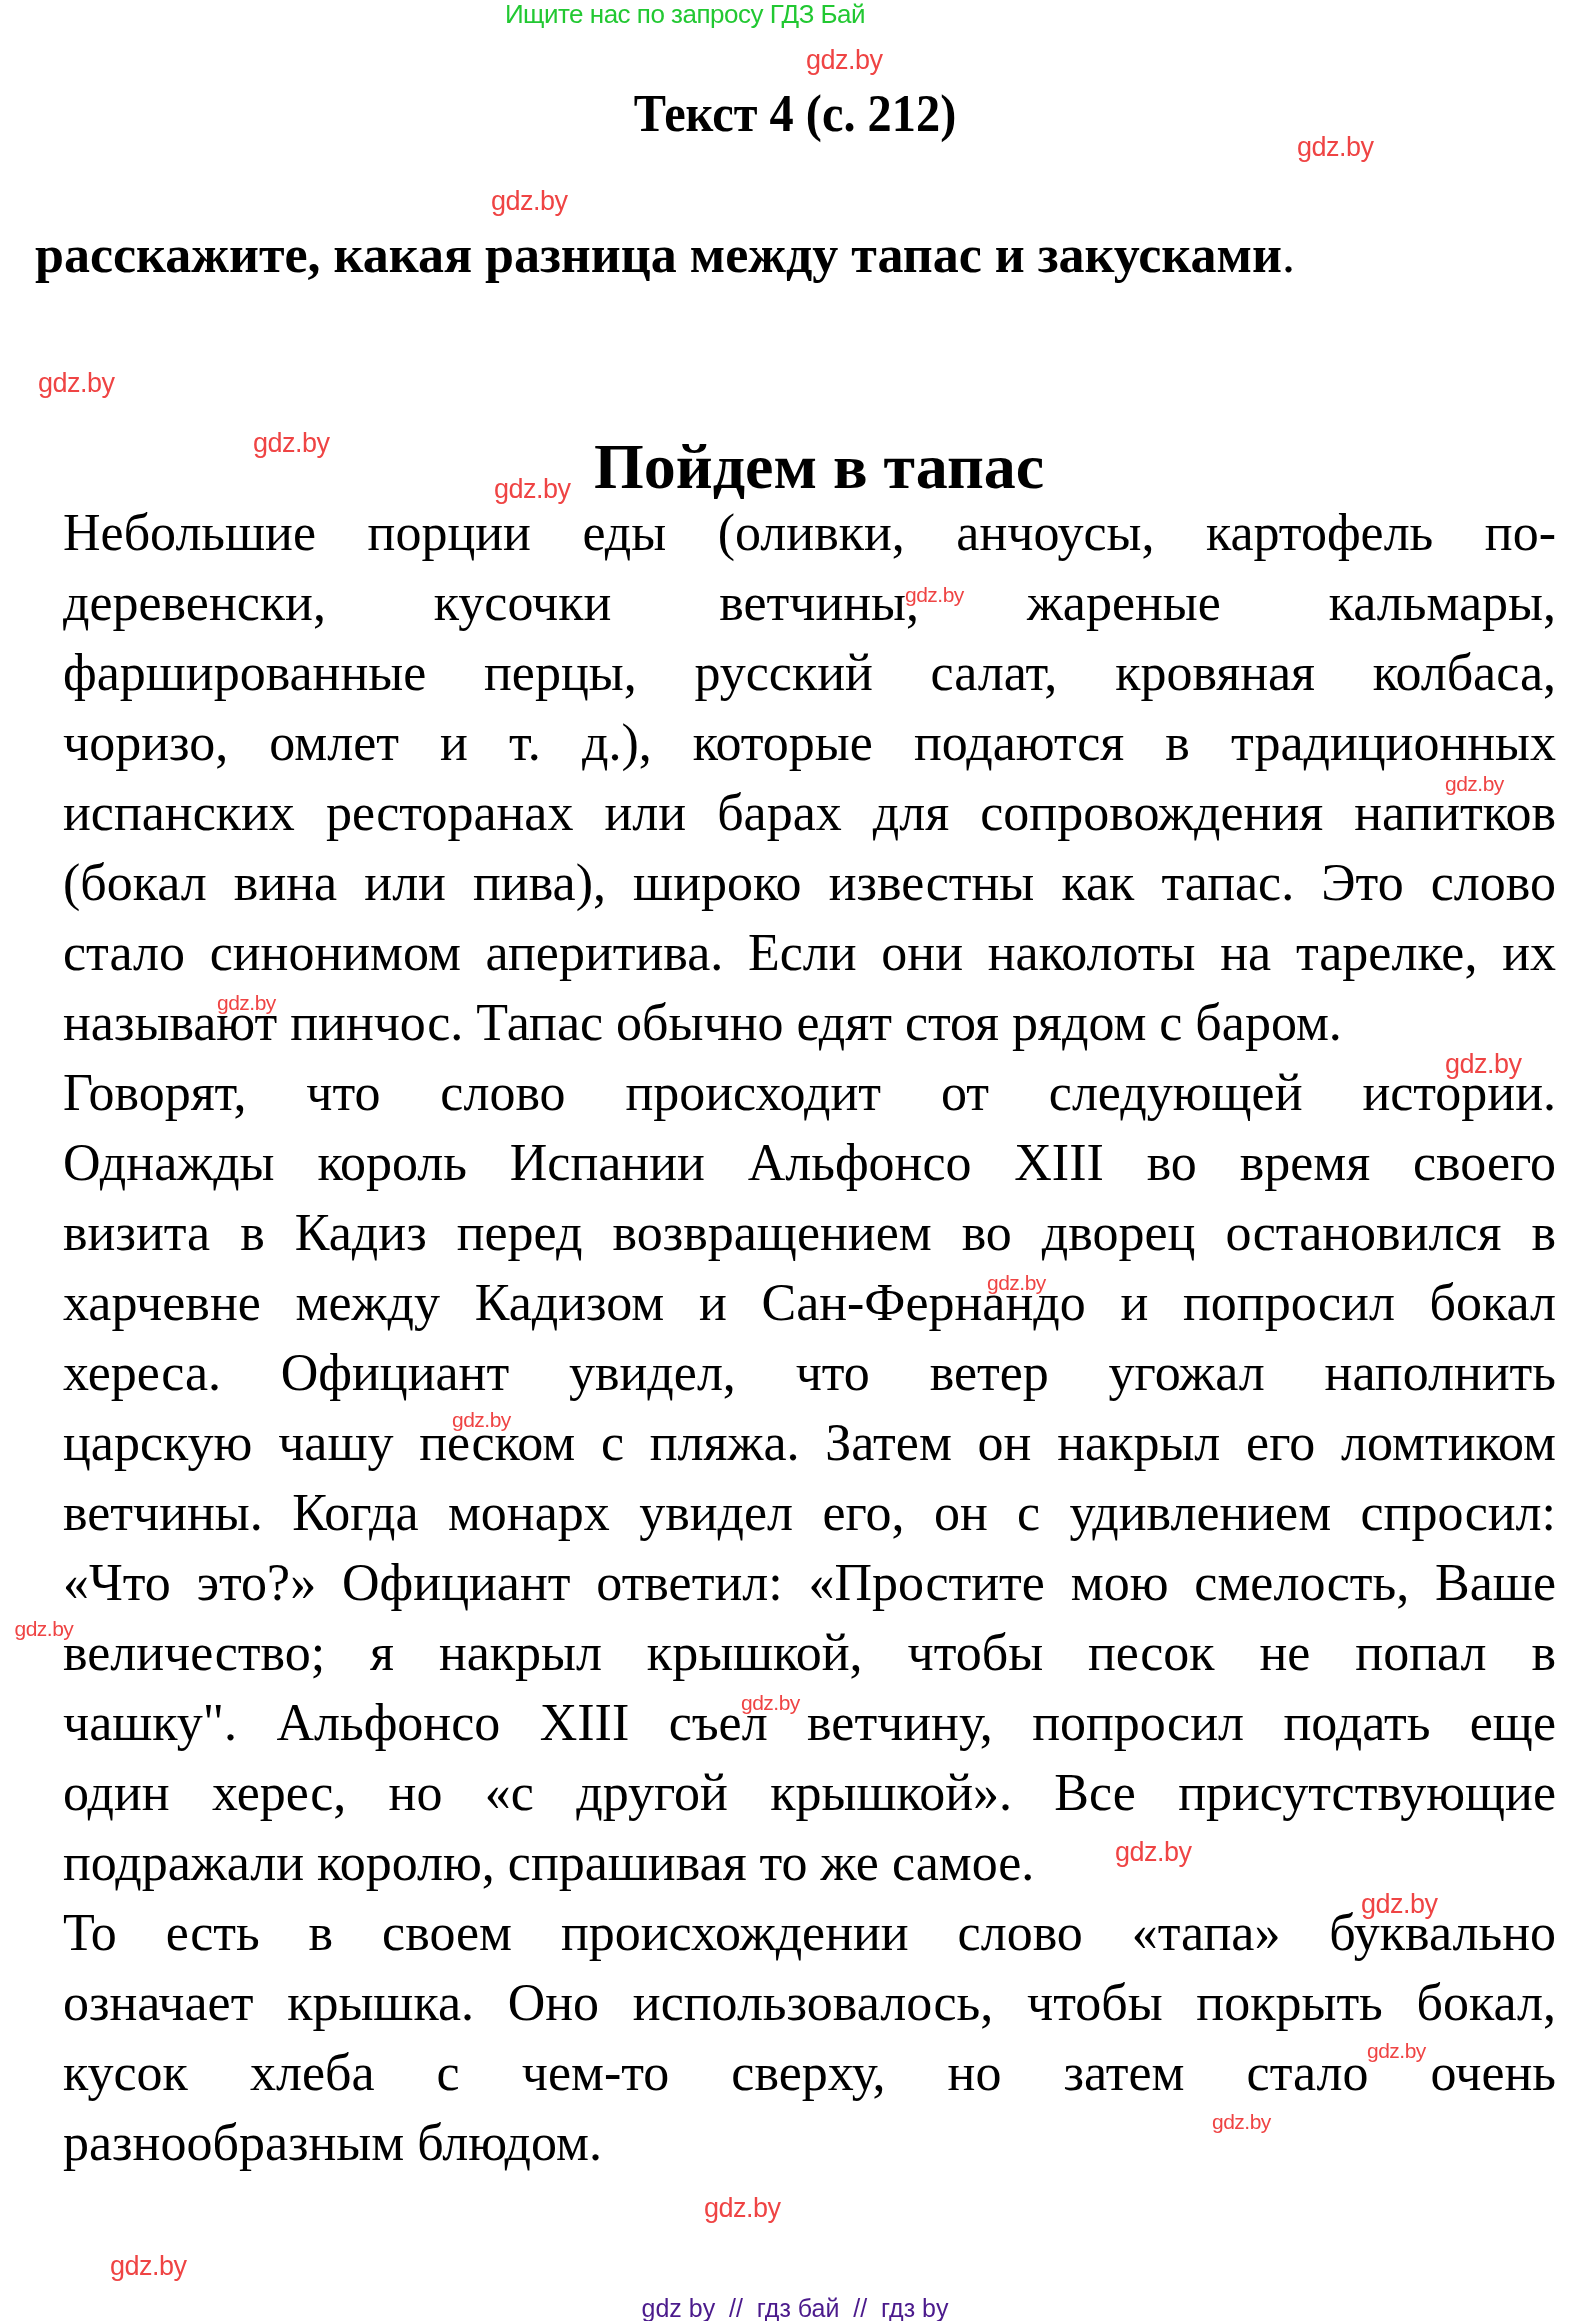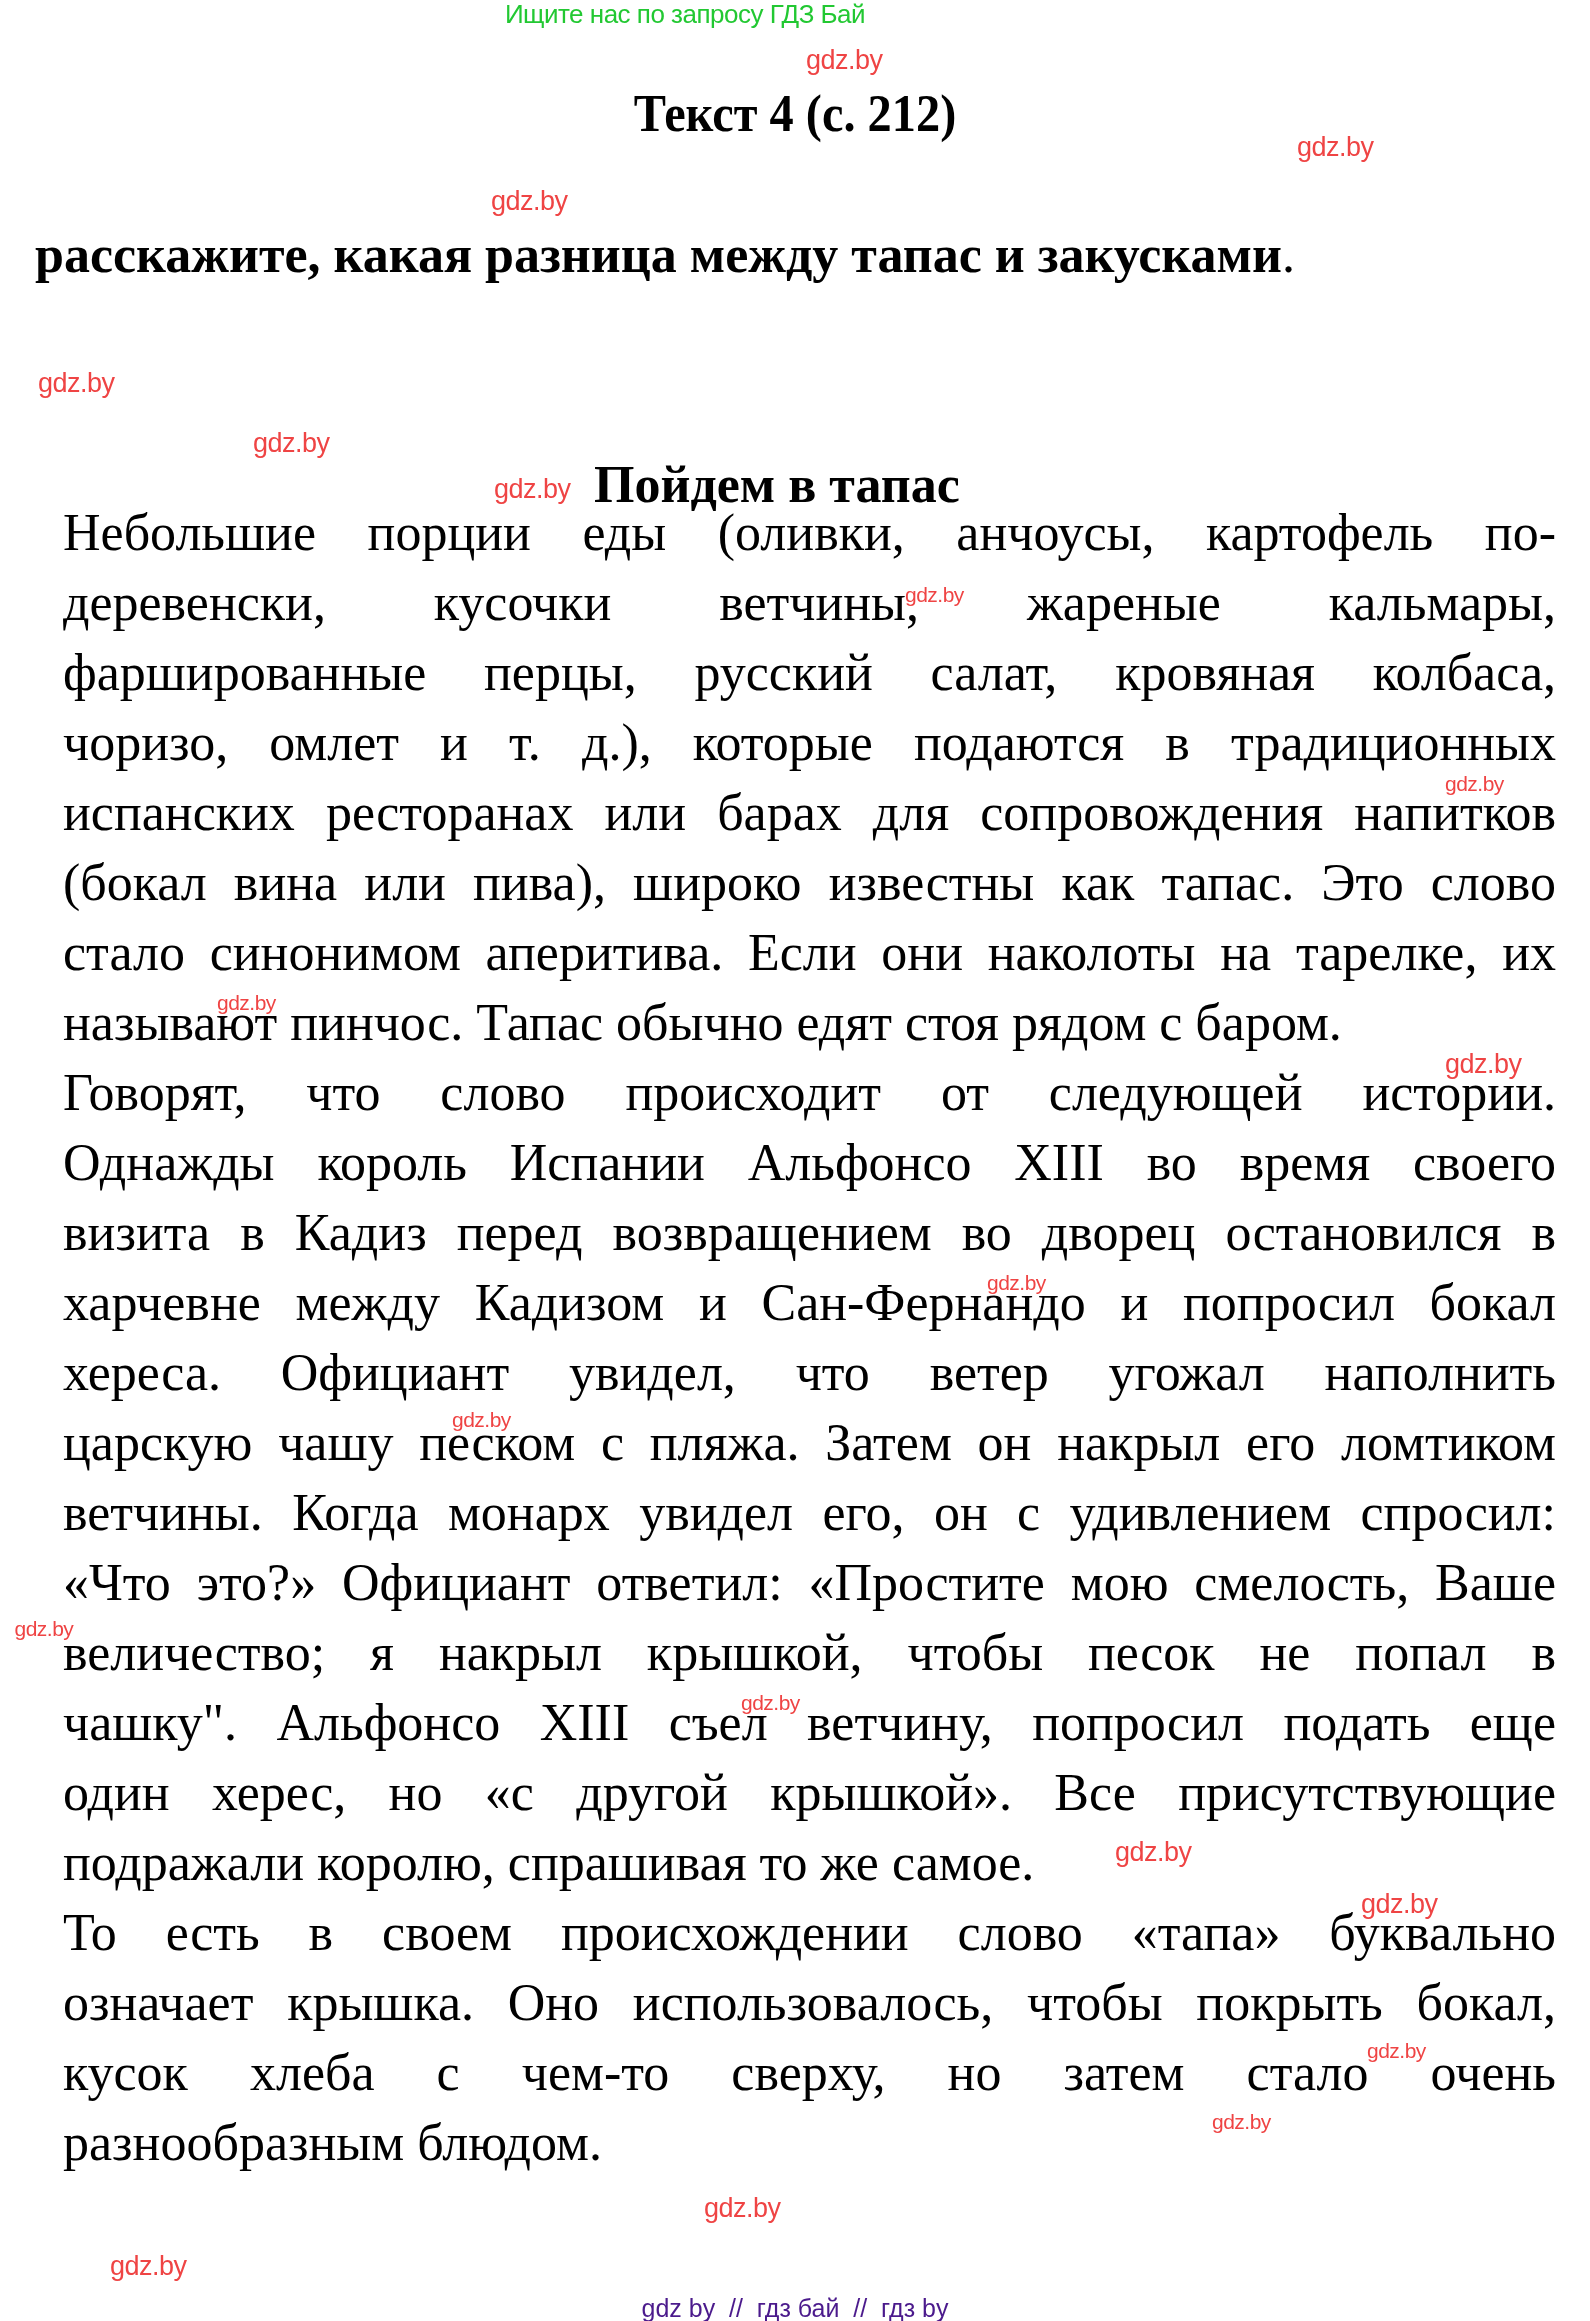--- a/index.html
+++ b/index.html
@@ -16,22 +16,22 @@
     text-align: center; font-weight: bold; font-size: 52px; line-height: 62px;
     transform: scaleX(0.93);
   }
   .task {
     position: absolute; left: 35px; width: 1521px; top: 220px;
     font-weight: bold; font-size: 52px; line-height: 70px;
     text-align: justify; text-align-last: left;
   }
   .task-line1 { display: block; text-align: justify; text-align-last: justify; }
   .subtitle {
-    position: absolute; left: 594px; top: 454px;
-    font-weight: bold; font-size: 52px; line-height: 62px; white-space: nowrap;
+    position: absolute; left: 594px; top: 436px;
+    font-weight: bold; font-size: 64px; line-height: 62px; white-space: nowrap;
   }
   .body-text {
     position: absolute; left: 35px; width: 1521px; top: 498px;
   }
   .line {
     display: block; height: 70px; line-height: 70px; font-size: 52px;
     text-align: justify; text-align-last: justify; white-space: nowrap;
     overflow: visible;
     margin-left: 28px;
   }

